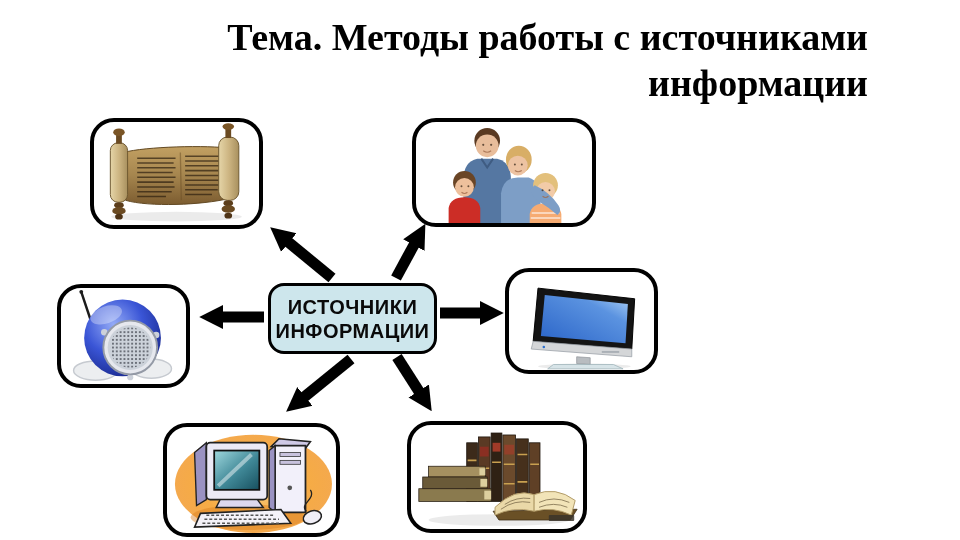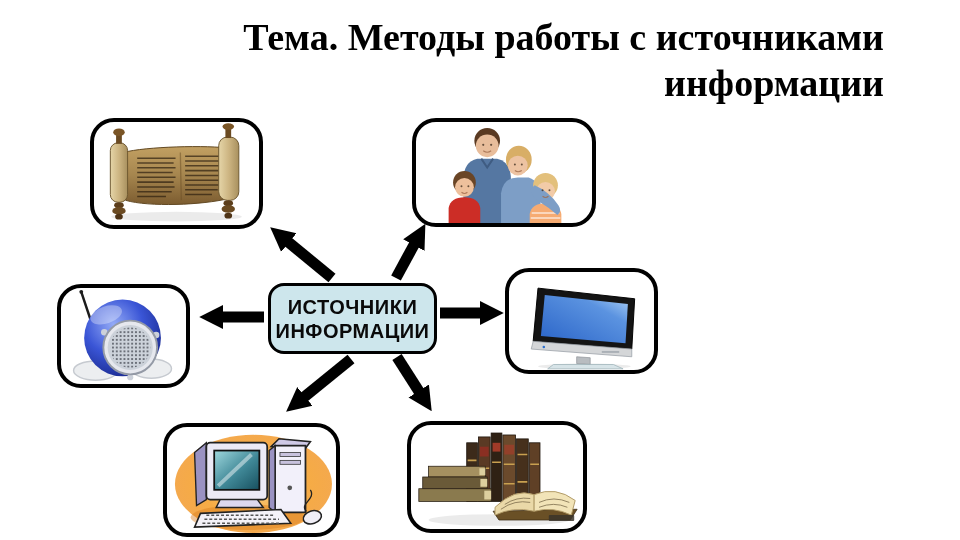--- a/index.html
+++ b/index.html
@@ -2,21 +2,21 @@
 <html><head>
 <meta charset="utf-8">
 <style>
   html,body{margin:0;padding:0;background:#ffffff;}
   #stage{
     position:relative;width:960px;height:540px;background:#ffffff;
     overflow:hidden;font-family:"Liberation Sans",sans-serif;
   }
   
   #title{
-    position:absolute;top:14px;right:76px;text-align:right;
+    position:absolute;top:14px;right:92px;text-align:right;
     font-family:"Liberation Serif",serif;font-weight:bold;color:#000;
     font-size:38px;line-height:46px;white-space:nowrap;
   }
   
   .node{
     position:absolute;background:#fff;border:4px solid #000;border-radius:24px;
     display:flex;align-items:center;justify-content:center;overflow:hidden;
     box-sizing:border-box;
   }
   #box-scroll  {left:90px; top:118px;width:173px;height:111px;}

